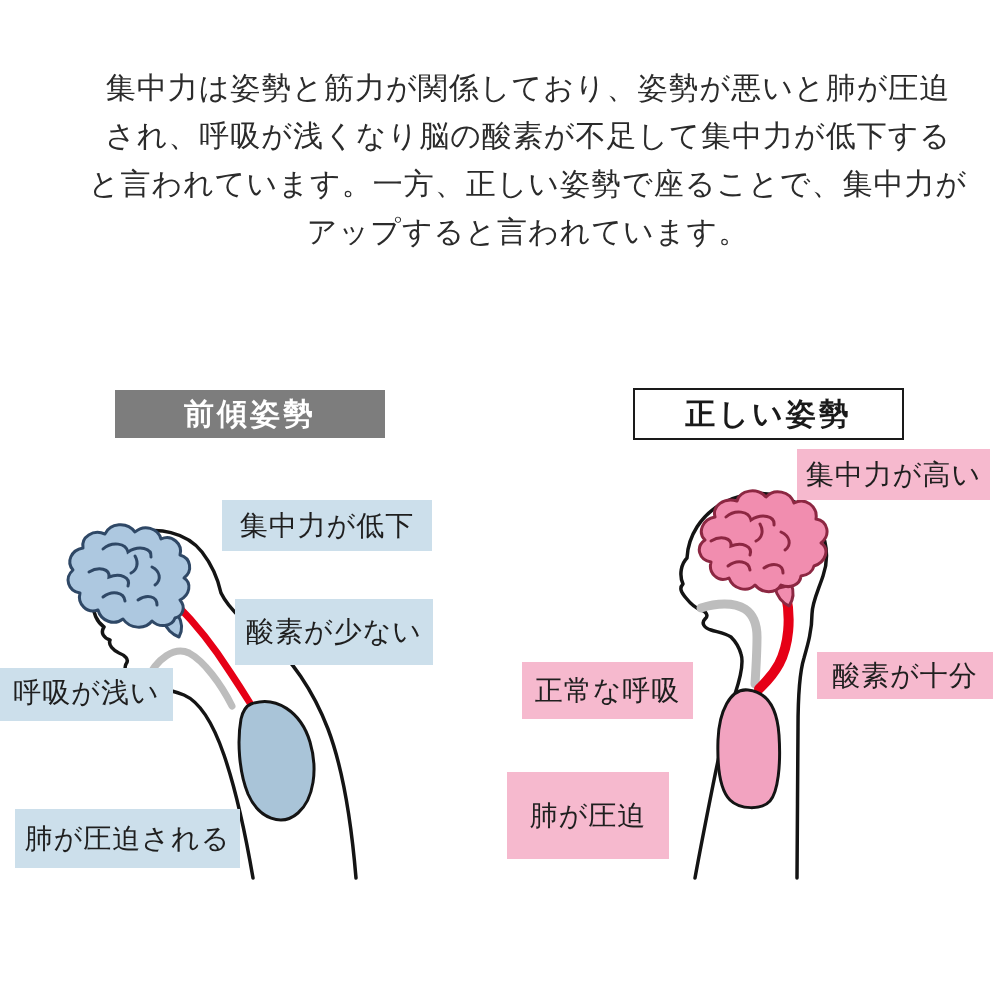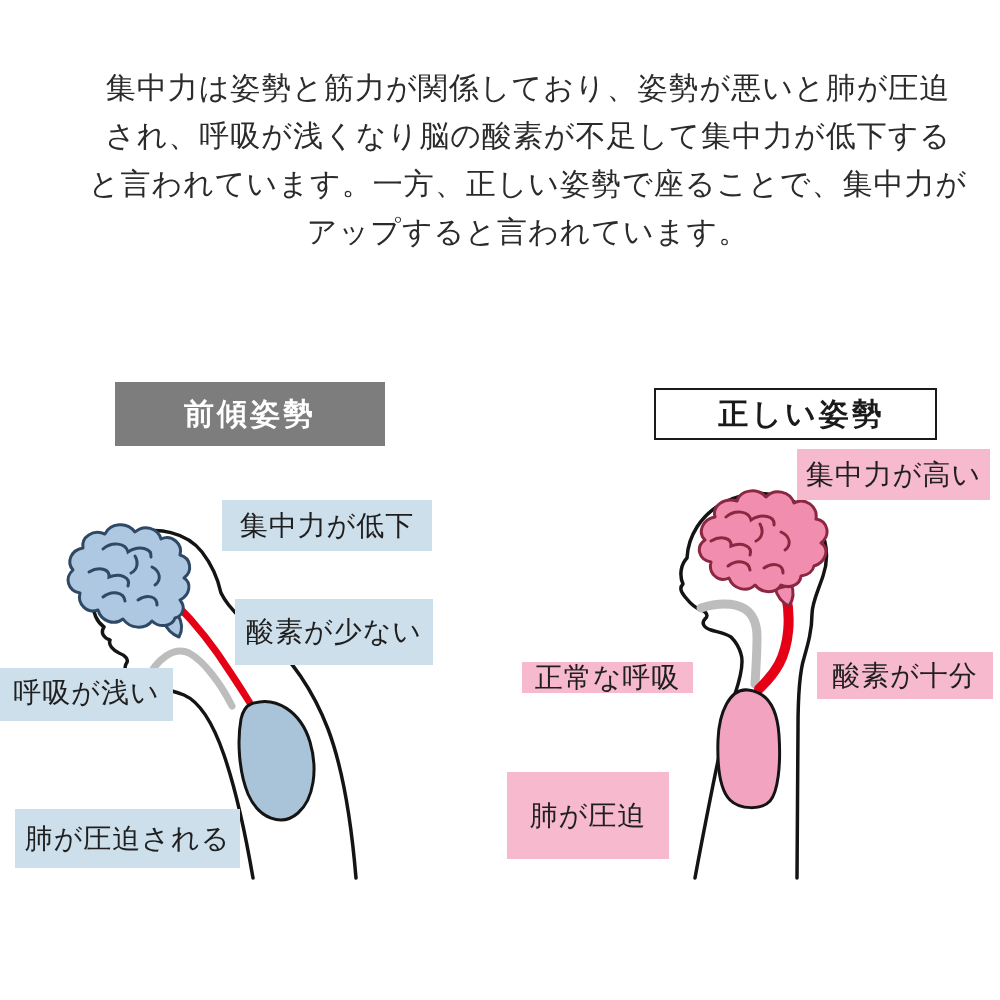--- a/index.html
+++ b/index.html
@@ -32,22 +32,22 @@
 
 <div class="page">
 
   <div class="intro">
     <div>集中力は姿勢と筋力が関係しており、姿勢が悪いと肺が圧迫</div>
     <div>され、呼吸が浅くなり脳の酸素が不足して集中力が低下する</div>
     <div>と言われています。一方、正しい姿勢で座ることで、集中力が</div>
     <div>アップすると言われています。</div>
   </div>
 
-  <div class="panel-title gray" style="left:115px;top:382px;width:270px;height:64px;">前傾姿勢</div>
-  <div class="panel-title outlined" style="left:654px;top:388px;width:267px;height:48px;padding-left:12px;">正しい姿勢</div>
+  <div class="panel-title gray" style="left:115px;top:390px;width:270px;height:48px;">前傾姿勢</div>
+  <div class="panel-title outlined" style="left:633px;top:388px;width:267px;height:48px;">正しい姿勢</div>
 
   <svg class="figure" style="left:40px;top:515px;" width="340" height="370" viewBox="40 515 340 370">
     <path class="outline" d="
       M 253 878
       C 247 843 237 793 224 755
       C 213 723 200 702 184 695
       C 174 691 164 689 157 688
       C 148 687 139 682 134 674
       C 128 671 123 671 126 664
       C 130 659 124 655 119 653
@@ -150,18 +150,18 @@
     </g>
   </svg>
 
   <div class="label blue" style="left:222px;top:500px;width:210px;height:51px;">集中力が低下</div>
   <div class="label blue" style="left:235px;top:599px;width:198px;height:66px;">酸素が少ない</div>
   <div class="label blue" style="left:0px;top:668px;width:173px;height:53px;font-family:Liberation Mono, monospace;">呼吸が浅い</div>
   <div class="label blue" style="left:15px;top:809px;width:225px;height:59px;">肺が圧迫される</div>
 
   <div class="label pink" style="left:797px;top:449px;width:193px;height:51px;">集中力が高い</div>
   <div class="label pink" style="left:817px;top:652px;width:176px;height:47px;">酸素が十分</div>
-  <div class="label pink" style="left:522px;top:662px;width:171px;height:31px;">正常な呼吸</div>
+  <div class="label pink" style="left:522px;top:662px;width:171px;height:57px;">正常な呼吸</div>
   <div class="label pink" style="left:507px;top:772px;width:162px;height:87px;">
     <div>肺が圧迫</div>
   </div>
 
 </div>
 
 </body></html>

